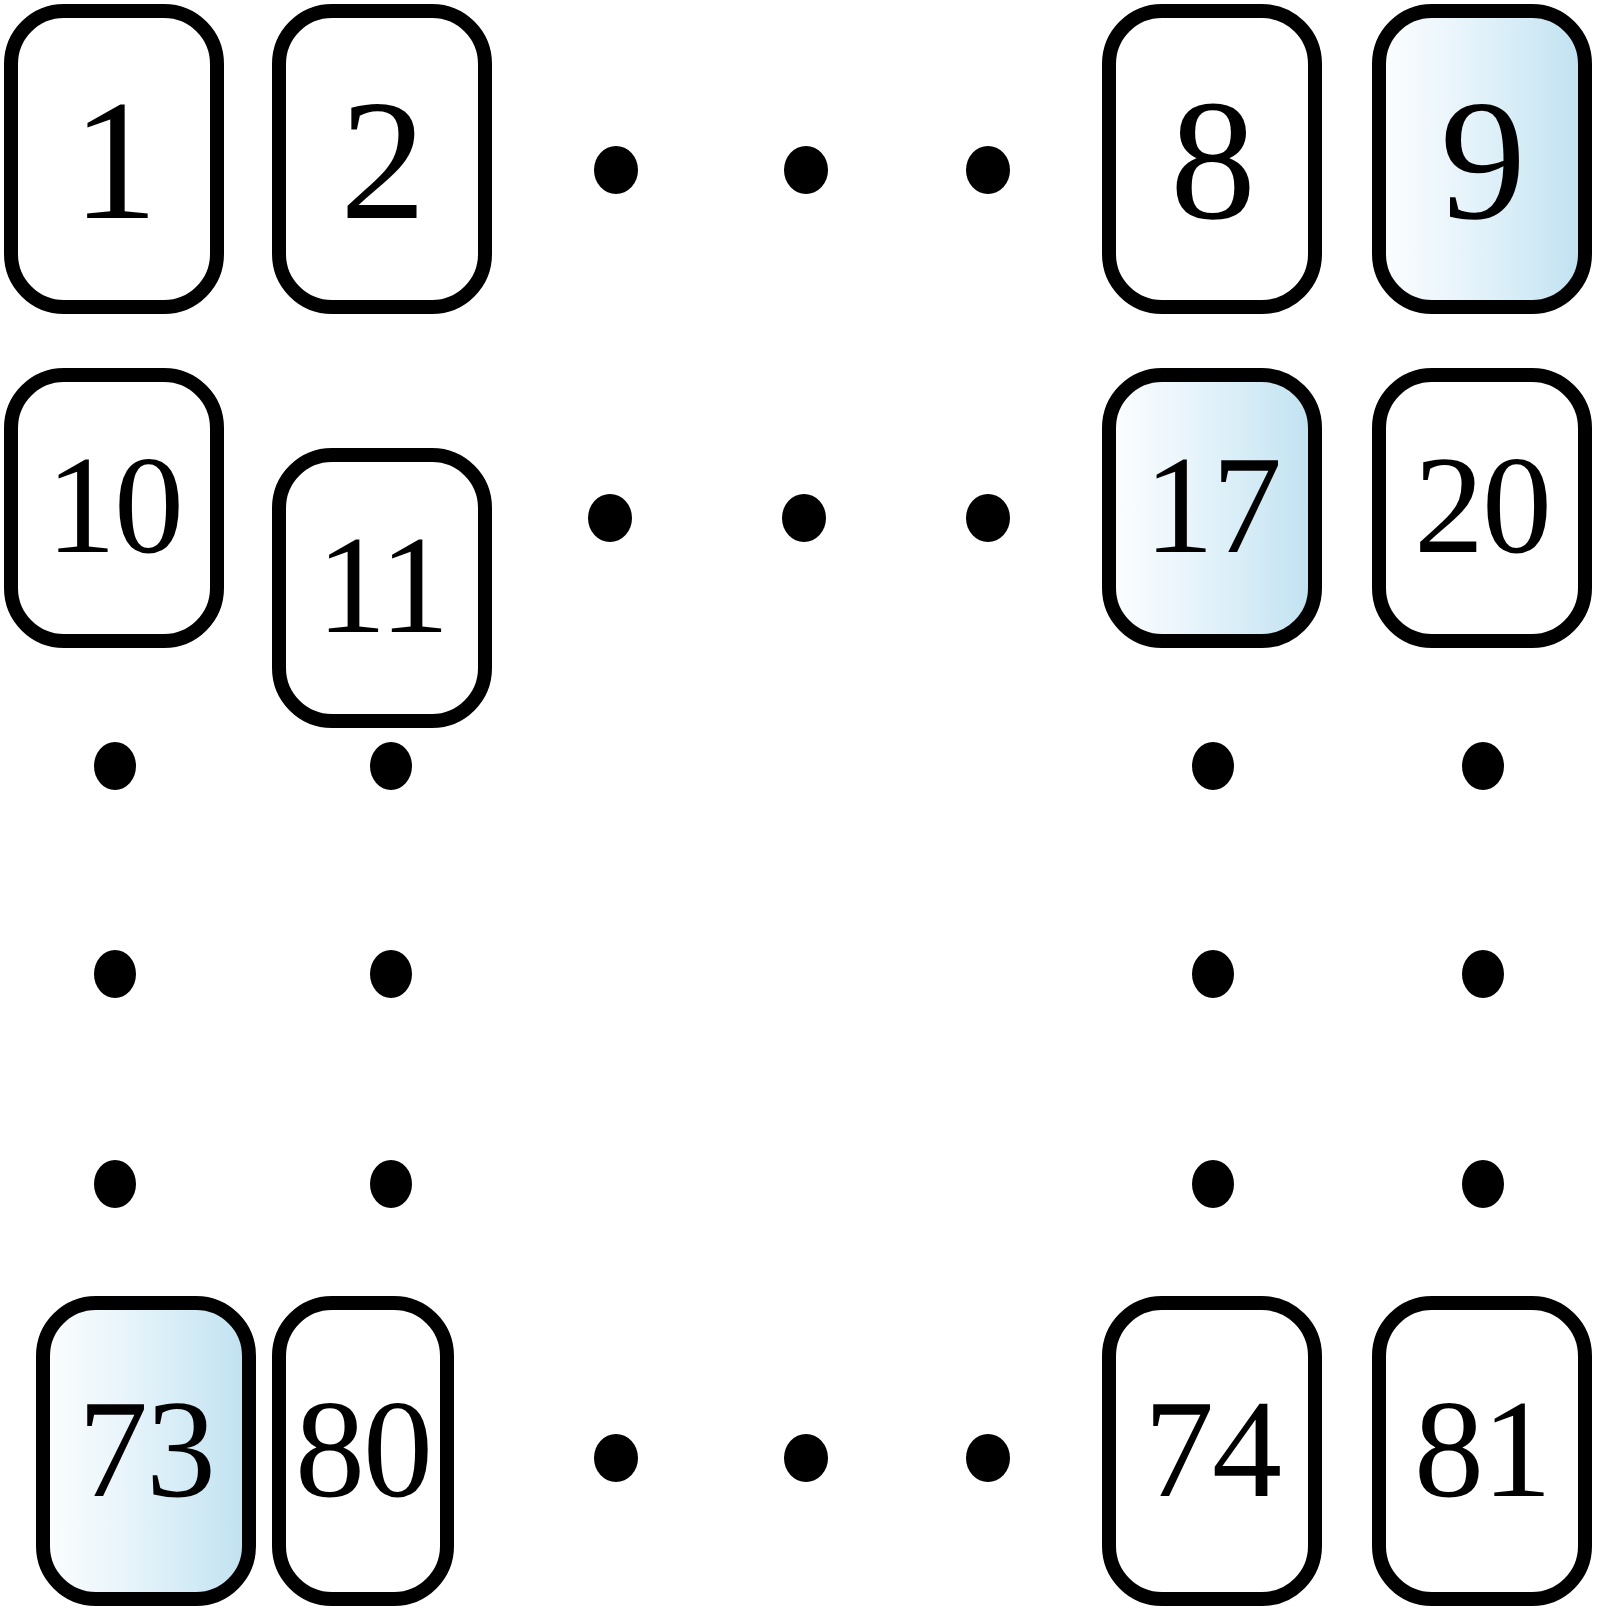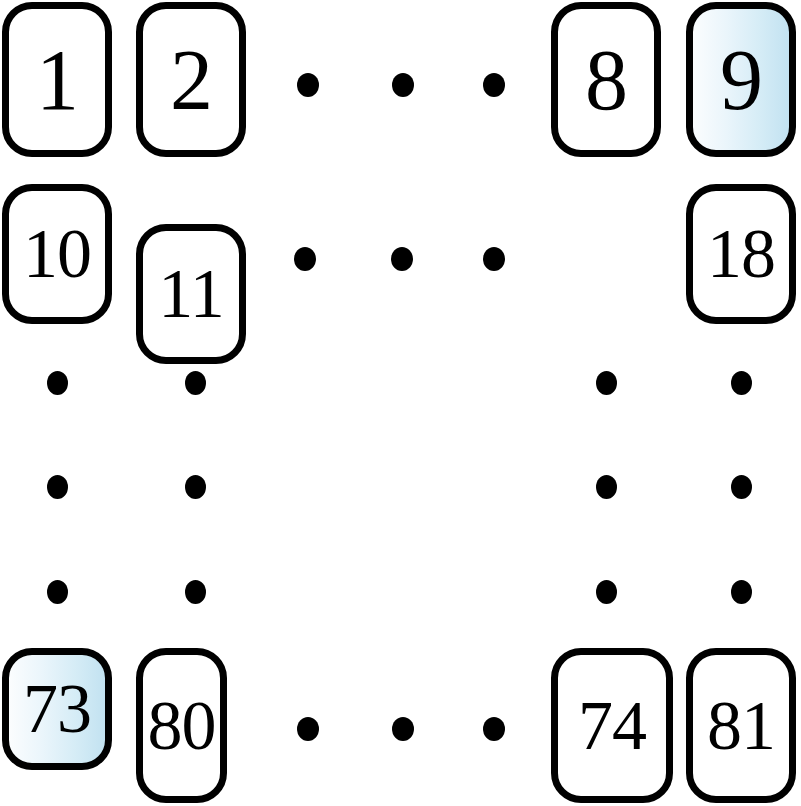--- a/index.html
+++ b/index.html
@@ -92,53 +92,56 @@
   </div>
 
   <div class="cell wide" style="left:136px; top:184px; width:110px; height:140px;margin-top:40px;">
     <span class="num">11</span>
   </div>
 
   <span class="dot h" style="left:294px; top:247px;"></span>
   <span class="dot h" style="left:391px; top:247px;"></span>
   <span class="dot h" style="left:483px; top:247px;"></span>
 
+  <div class="cell wide highlight" style="left:551px; top:184px; width:110px; height:140px;">
+    <span class="num">17</span>
+  </div>
 
   <div class="cell wide" style="left:686px; top:184px; width:110px; height:140px;">
-    <span class="num">18</span>
+    <span class="num">20</span>
   </div>
 
   <span class="dot v" style="left:47px;  top:371px;"></span>
   <span class="dot v" style="left:185px; top:371px;"></span>
   <span class="dot v" style="left:596px; top:371px;"></span>
   <span class="dot v" style="left:731px; top:371px;"></span>
 
   <span class="dot v" style="left:47px;  top:475px;"></span>
   <span class="dot v" style="left:185px; top:475px;"></span>
   <span class="dot v" style="left:596px; top:475px;"></span>
   <span class="dot v" style="left:731px; top:475px;"></span>
 
   <span class="dot v" style="left:47px;  top:580px;"></span>
   <span class="dot v" style="left:185px; top:580px;"></span>
   <span class="dot v" style="left:596px; top:580px;"></span>
   <span class="dot v" style="left:731px; top:580px;"></span>
 
-  <div class="cell wide highlight" style="left:2px; top:648px; width:110px; height:122px;">
+  <div class="cell wide highlight" style="left:18px; top:648px; width:110px; height:155px;">
     <span class="num">73</span>
   </div>
 
   <div class="cell wide" style="left:136px; top:648px; width:91px; height:155px;">
     <span class="num">80</span>
   </div>
 
   <span class="dot h" style="left:297px; top:717px;"></span>
   <span class="dot h" style="left:392px; top:717px;"></span>
   <span class="dot h" style="left:483px; top:717px;"></span>
 
-  <div class="cell wide" style="left:551px; top:648px; width:122px; height:155px;justify-content:center;">
+  <div class="cell wide" style="left:551px; top:648px; width:110px; height:155px;justify-content:center;">
     <span class="num">74</span>
   </div>
 
   <div class="cell wide" style="left:686px; top:648px; width:110px; height:155px;align-items:center;">
     <span class="num">81</span>
   </div>
 
 </div>
 
 </body></html>

